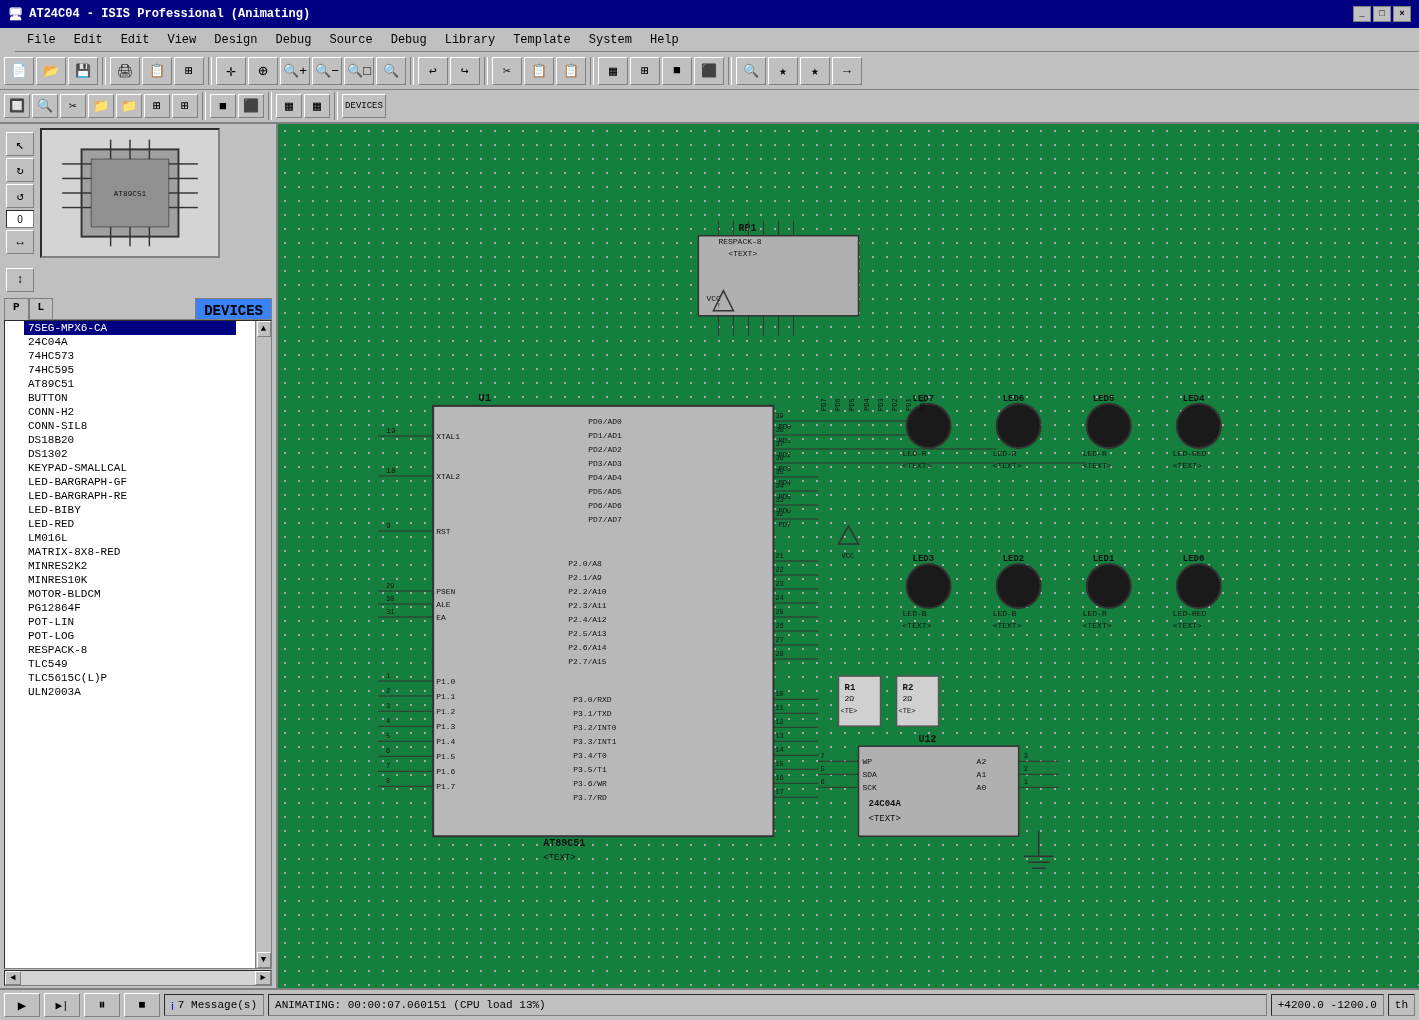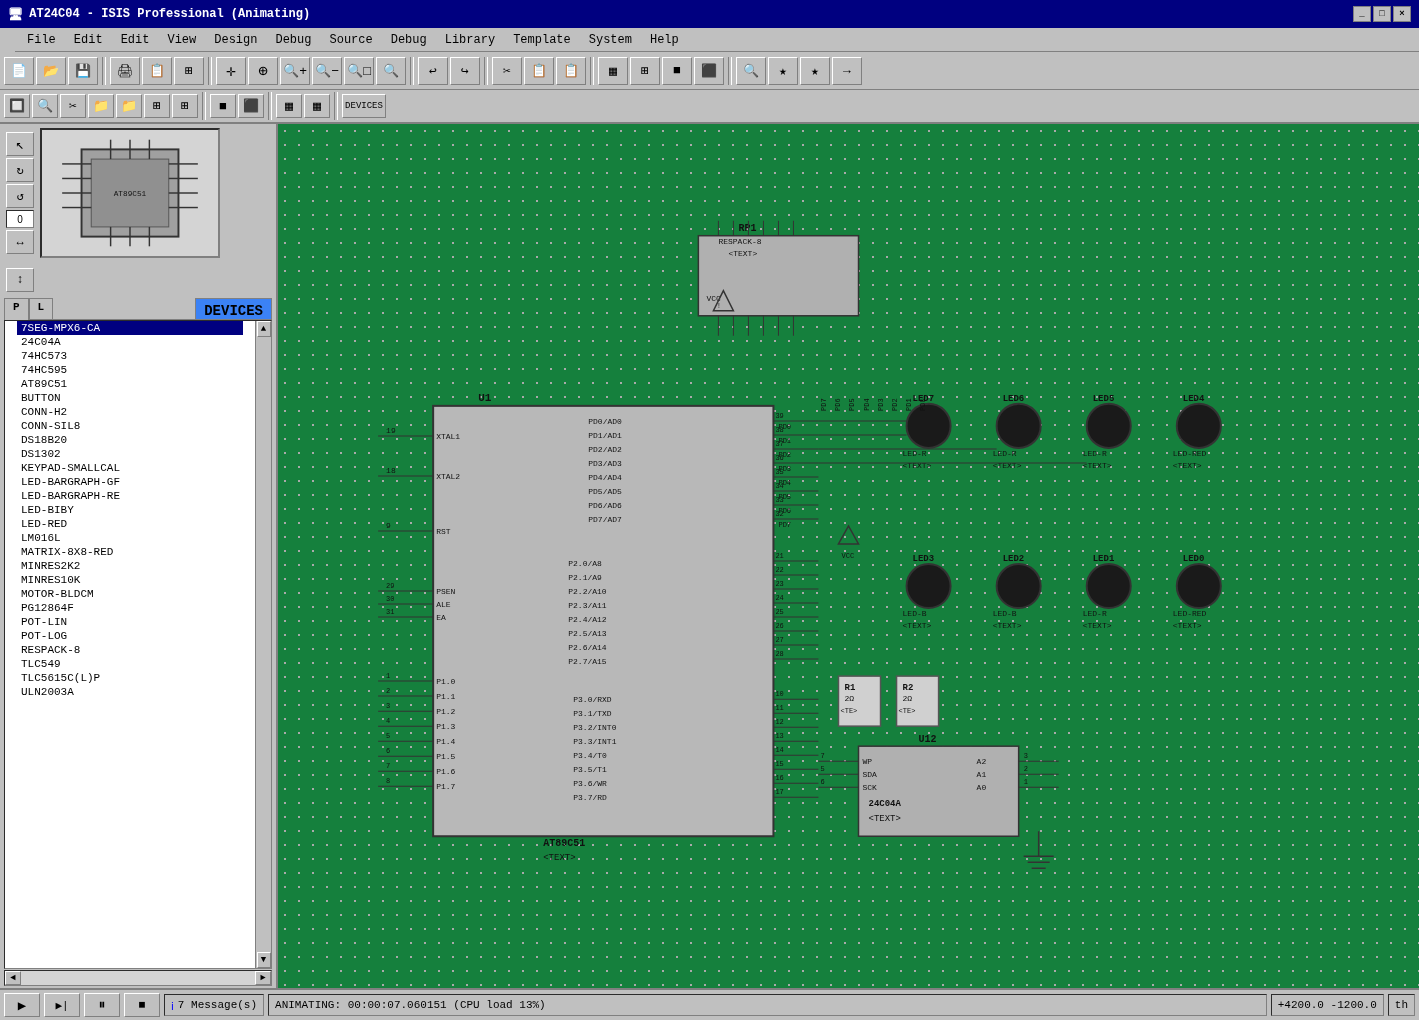--- a/index.html
+++ b/index.html
@@ -153,21 +153,21 @@
     }
     .dev-tab.active {
       background: #c0c0c0;
       border-bottom: none;
     }
     #device-list {
       flex: 1;
       background: white;
       border: 1px inset #808080;
       overflow-y: scroll;
-      margin: 0 12px;
+      margin: 0 19px;
     }
     .device-item {
       padding: 1px 4px;
       font-size: 11px;
       cursor: pointer;
       white-space: nowrap;
     }
     .device-item.selected { background: #000080; color: white; }
     
     #canvas-area {

